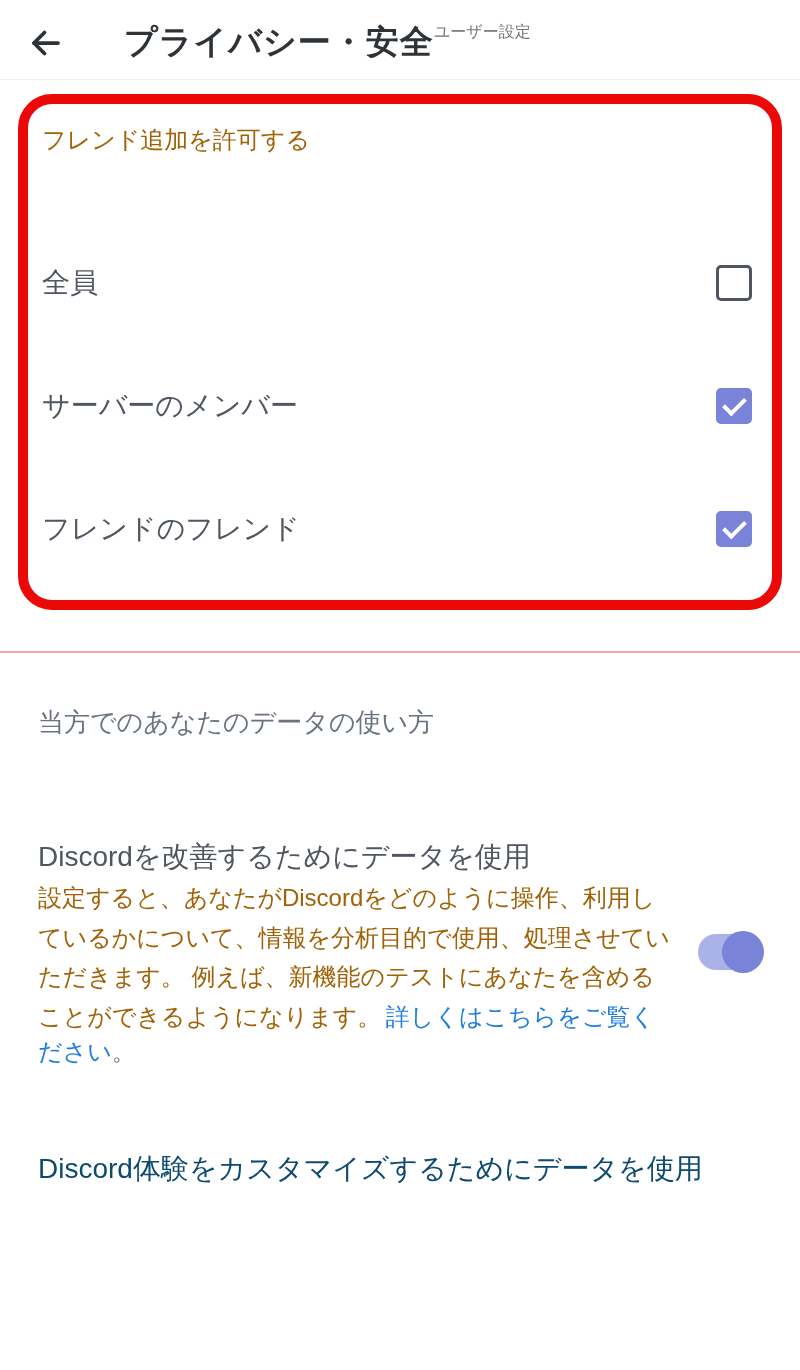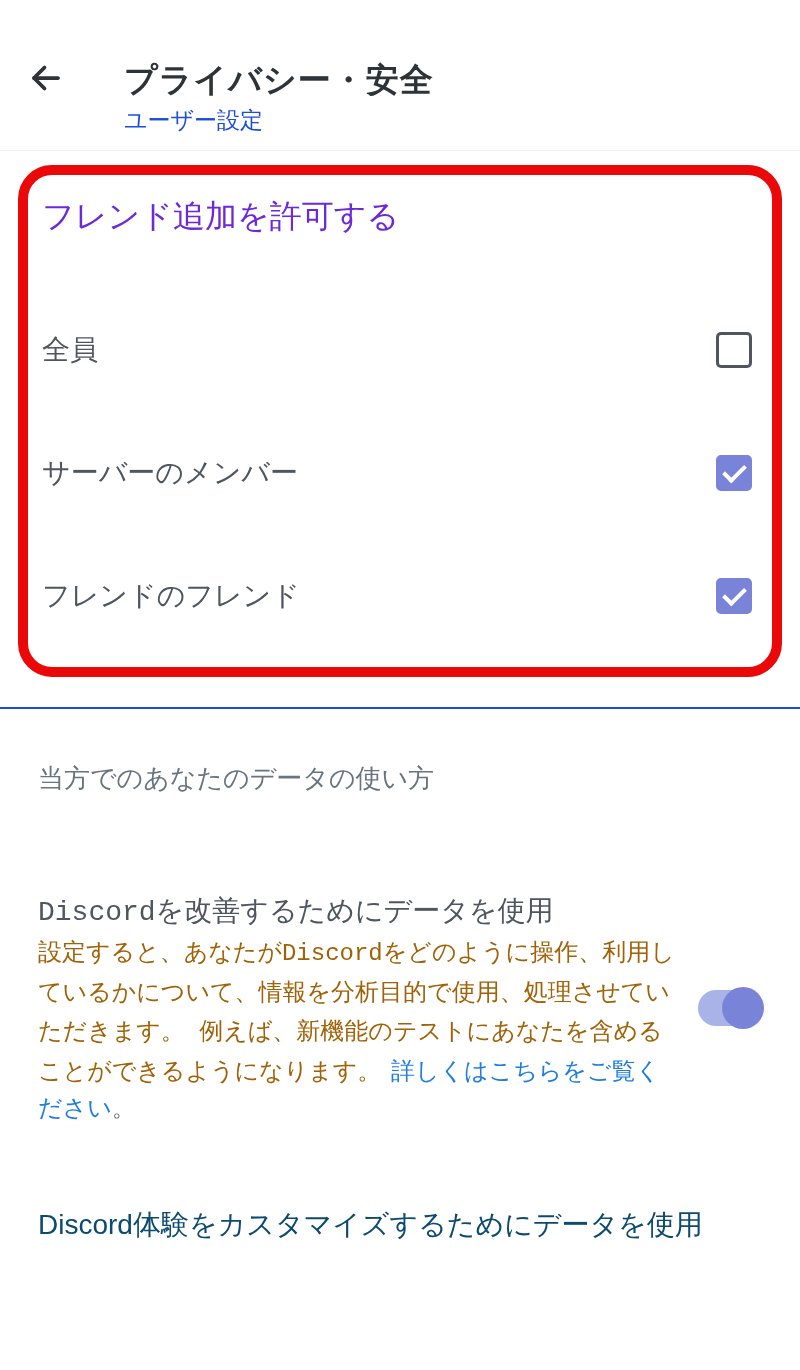--- a/index.html
+++ b/index.html
@@ -21,44 +21,43 @@
       border-bottom: 1px solid #f0f0f0;
     }
     .back-arrow {
       flex-shrink: 0;
       margin-right: 60px;
       cursor: pointer;
       margin-top: 4px;
     }
     .header-titles {
       display: flex;
-      flex-direction: column;
-      margin-top: 38px;
+      flex-direction: row;
     }
     .page-title {
       font-size: 33px;
       font-weight: 700;
       color: #2e3338;
       letter-spacing: 1px;
     }
     .page-subtitle {
-      font-size: 23px;
-      color: #1d4ed8;
+      font-size: 16px;
+      color: #737373;
       margin-top: 2px;
     }
     .highlight-box {
       margin: 14px 18px 0 18px;
       border: 10px solid #ea0808;
       border-radius: 34px;
       padding: 20px 20px 52px 14px;
     }
     .section-header {
-      font-size: 32px;
-      color: #6d28d9;
-      margin-bottom: 7px;
+      font-size: 24px;
+      color: #a16207;
+      margin-bottom: 23px;
     }
     .option-row {
       display: flex;
       align-items: center;
       justify-content: space-between;
       padding-top: 85px;
       gap: 33px;
     }
     .option-label {
       font-size: 28px;
@@ -83,33 +82,32 @@
       left: 9px;
       top: 2px;
       width: 9px;
       height: 18px;
       border: solid white;
       border-width: 0 4px 4px 0;
       transform: rotate(45deg);
     }
     .section2 {
       padding: 52px 38px 0 38px;
-      border-top: 2px solid #1d4ed8;
-      margin-top: 30px;
+      border-top: 2px solid #fca5a5;
+      margin-top: 41px;
     }
     .section2-header {
       font-size: 26px;
       color: #6a7480;
     }
     .data-setting {
       display: flex;
       align-items: center;
       padding: 0 38px;
       margin-top: 96px;
-      font-family: Liberation Mono, monospace;
     }
     .data-text-block {
       flex: 1;
       padding-right: 20px;
     }
     .data-title {
       font-size: 28px;
       color: #4f5660;
       line-height: 1.5;
       font-weight: 500;

